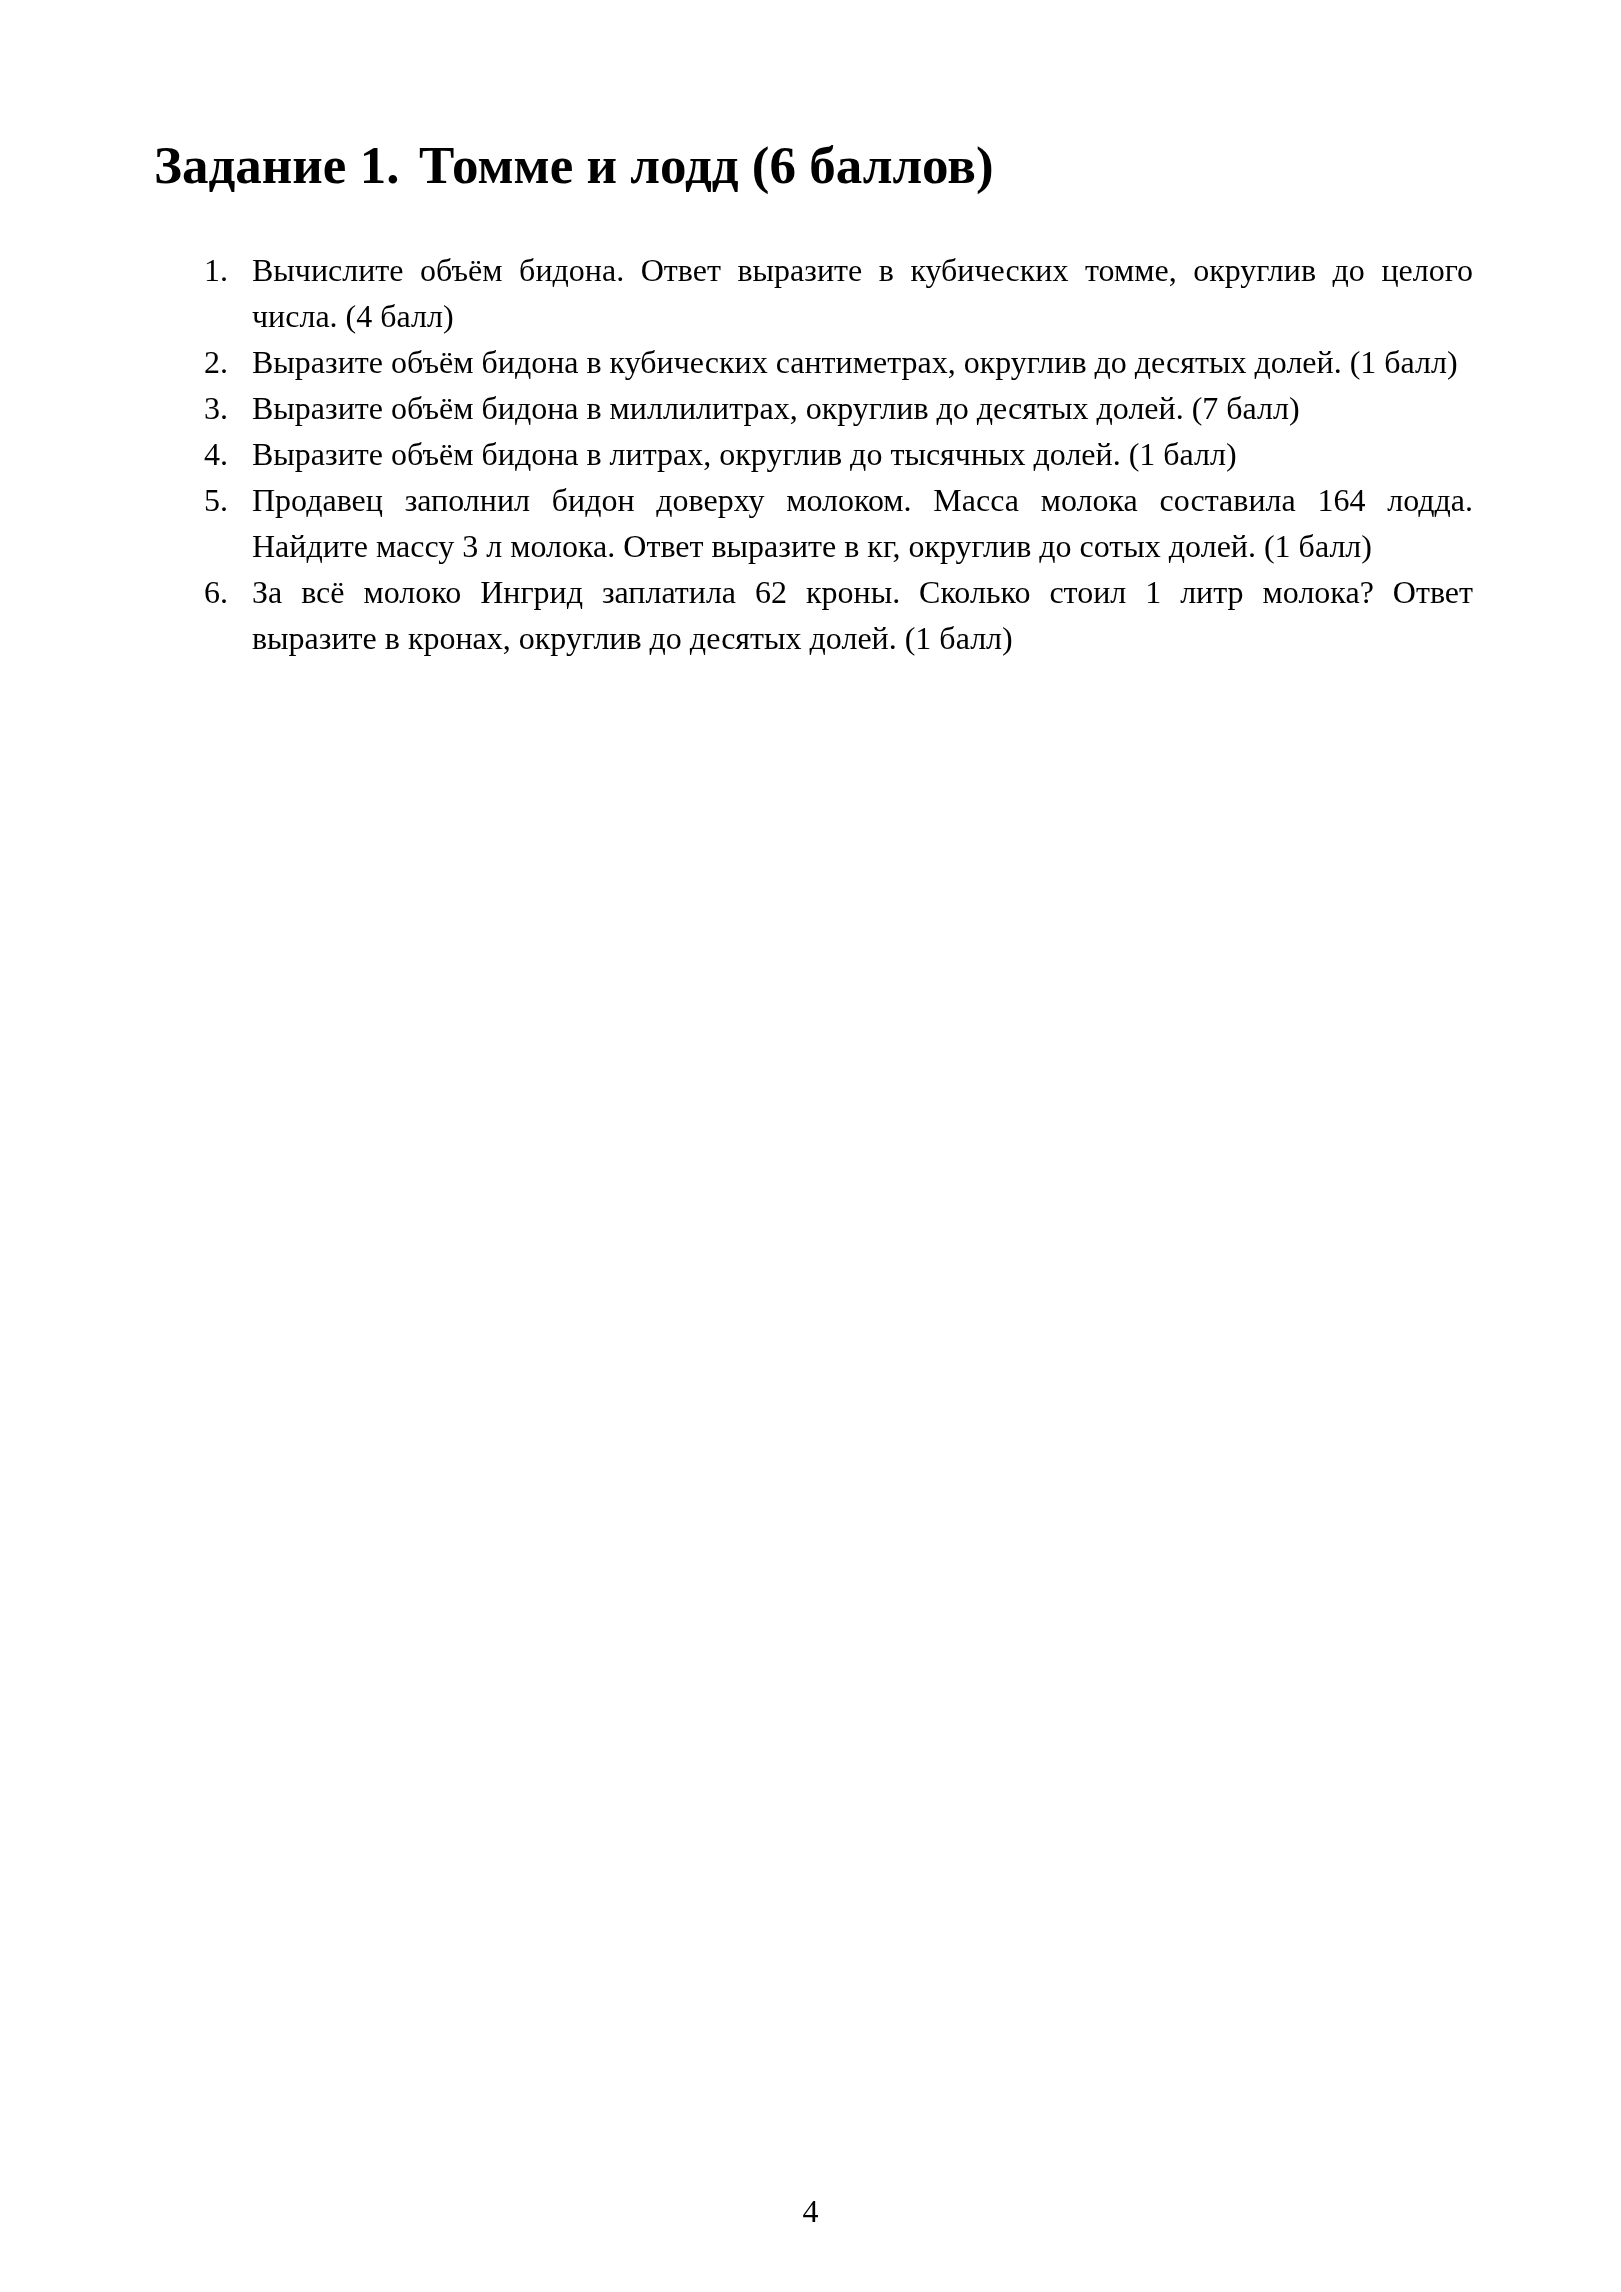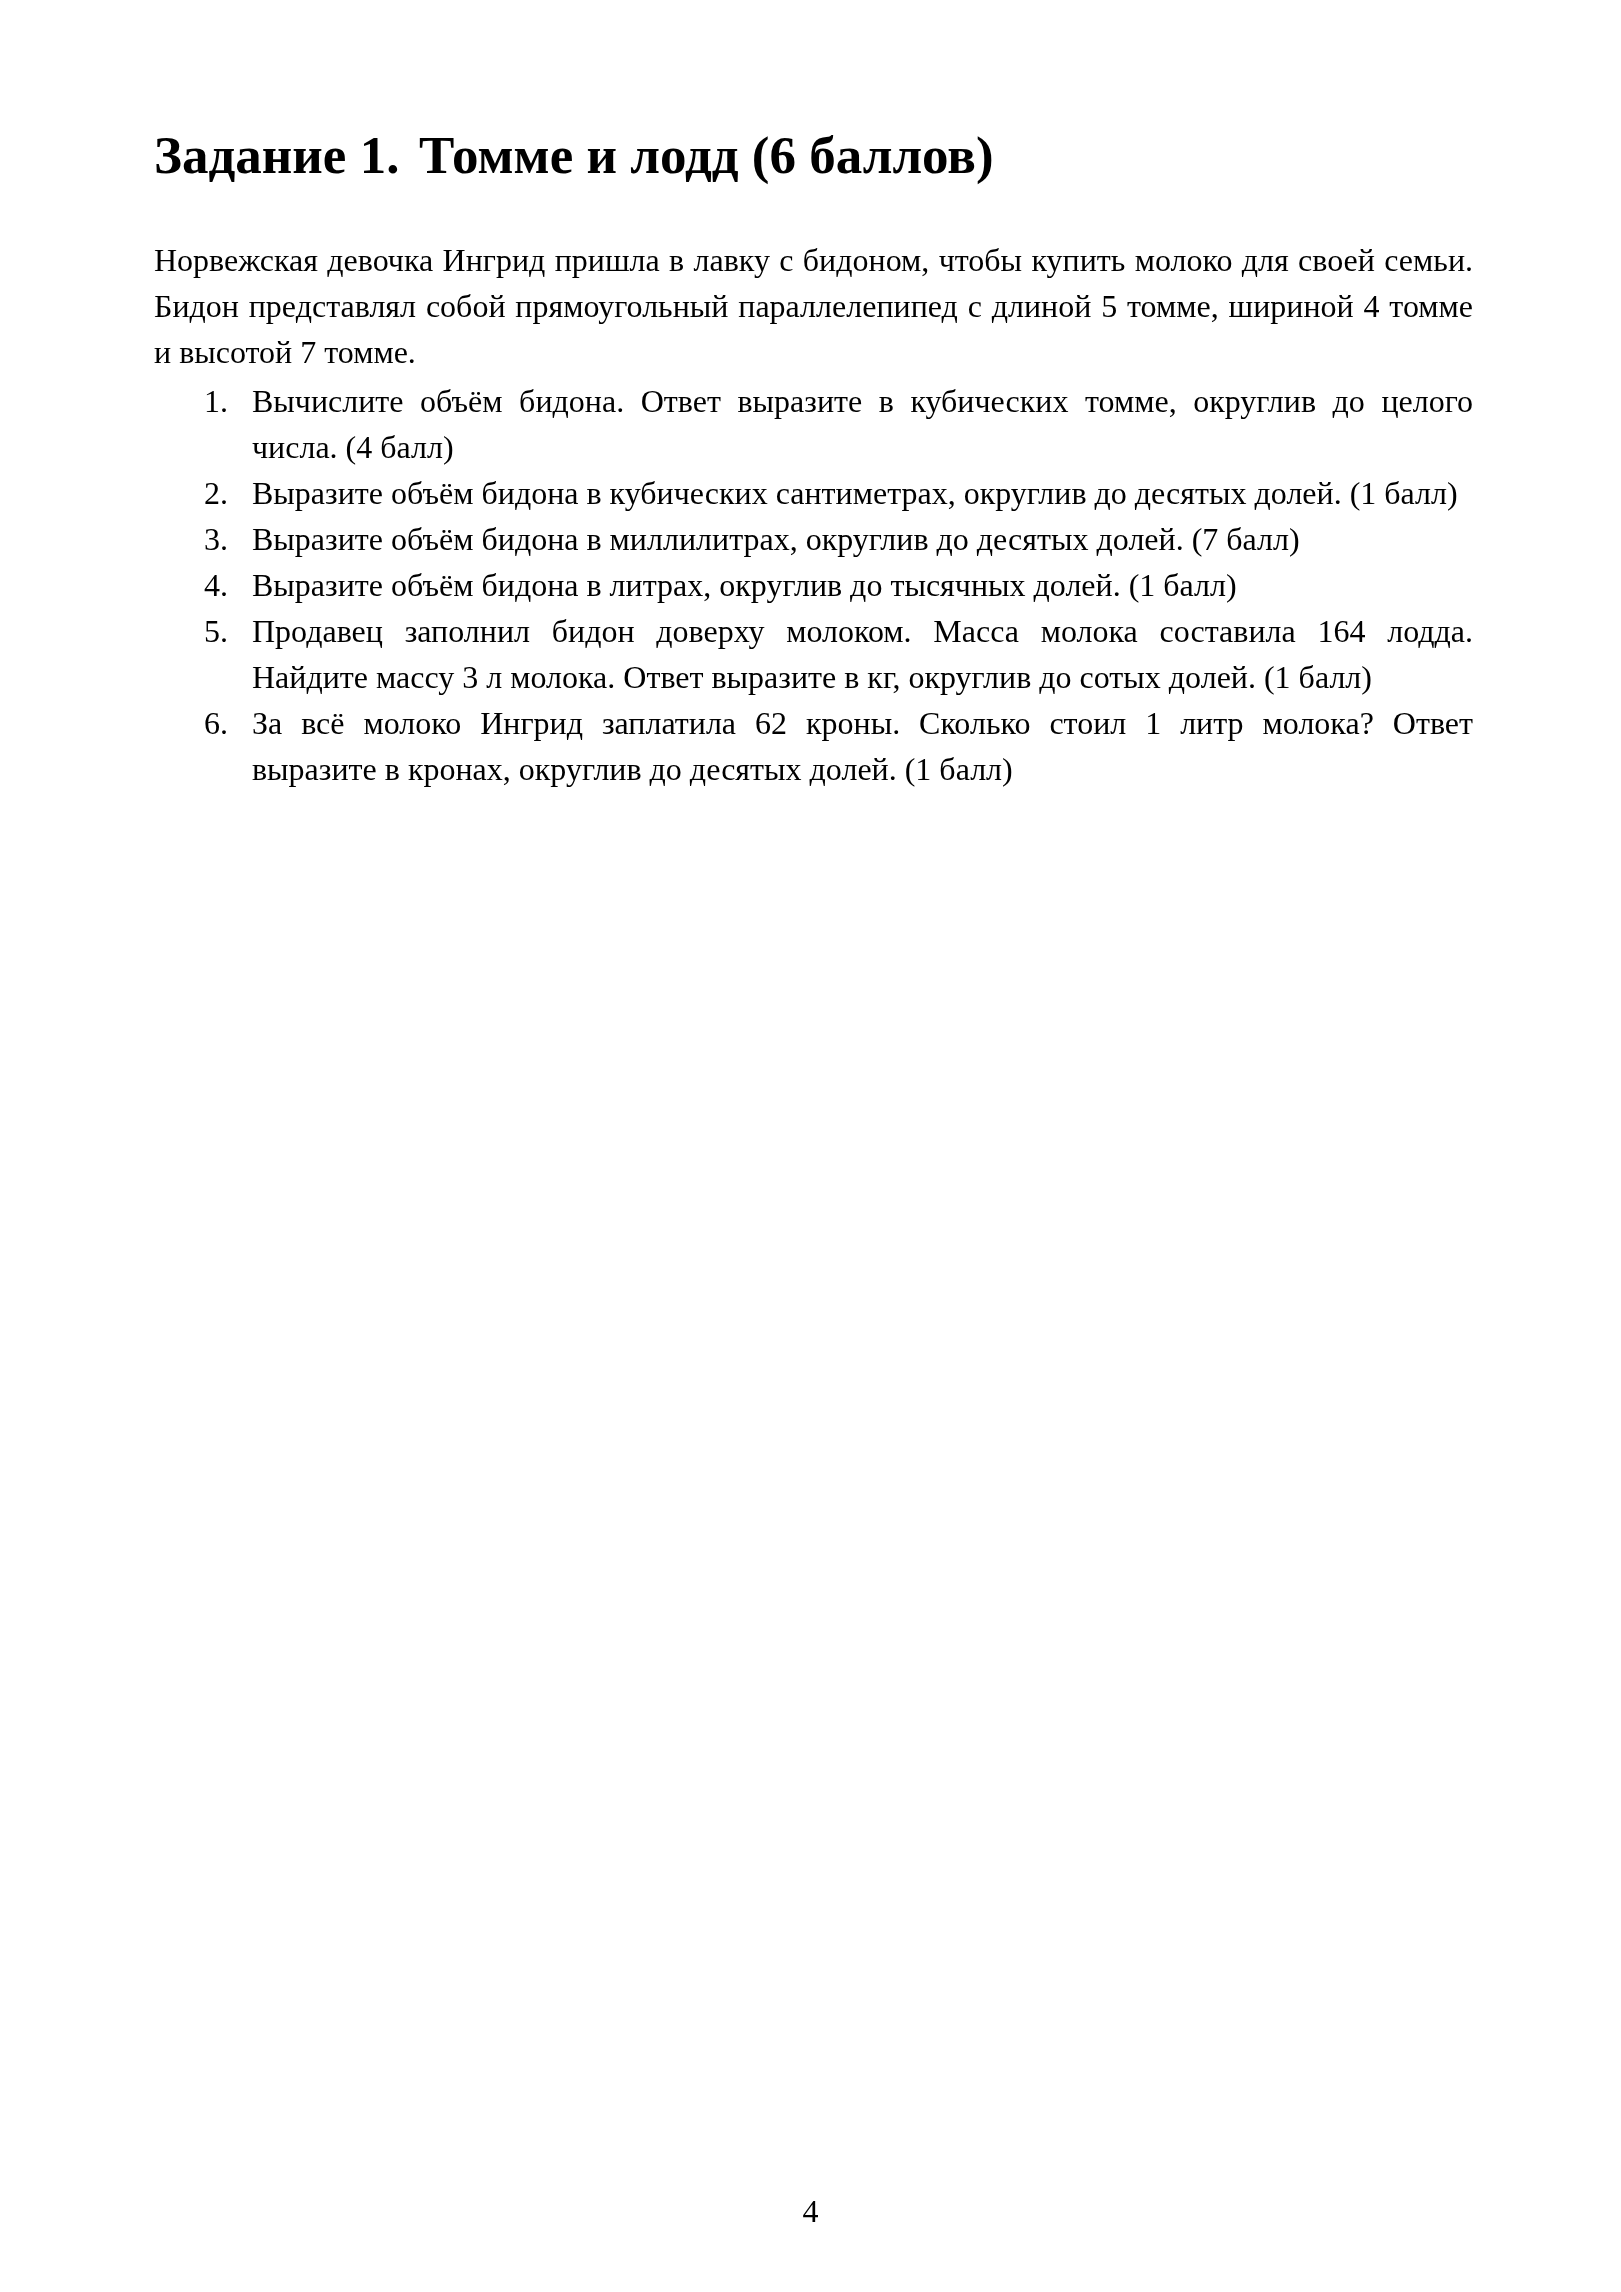--- a/index.html
+++ b/index.html
@@ -9,21 +9,21 @@
     width: 1621px;
     height: 2293px;
     background: #ffffff;
     color: #000000;
     font-family: "Liberation Serif", "DejaVu Serif", serif;
     overflow: hidden;
   }
   .content {
     position: absolute;
     left: 154px;
-    top: 125px;
+    top: 135px;
     width: 1319px;
   }
   .doc-title {
     font-size: 53px;
     font-weight: bold;
     line-height: 1.15;
     margin-bottom: 51px;
     white-space: nowrap;
   }
   .doc-title .title-number { margin-right: 19.6px; }
@@ -67,21 +67,20 @@
 </head>
 <body>
 
 <div class="page">
   <div class="content">
 
     <h1 class="doc-title">
       <span class="title-number">Задание 1.</span><span class="title-text">Томме и лодд (6 баллов)</span>
     </h1>
 
-    <p class="body-text intro">Норвежская девочка Ингрид пришла в лавку с бидоном, чтобы купить молоко для своей семьи. Бидон представлял собой прямоугольный параллелепипед с длиной 5 томме, шириной 4 томме и высотой 7 томме.</p>
 
 
     <div class="task-list body-text">
 
       <div class="task-item">
         <span class="task-number">1.</span>
         <span class="task-text">Вычислите объём бидона. Ответ выразите в кубических томме, округлив до целого числа. (4 балл)</span>
       </div>
 
       <div class="task-item">

